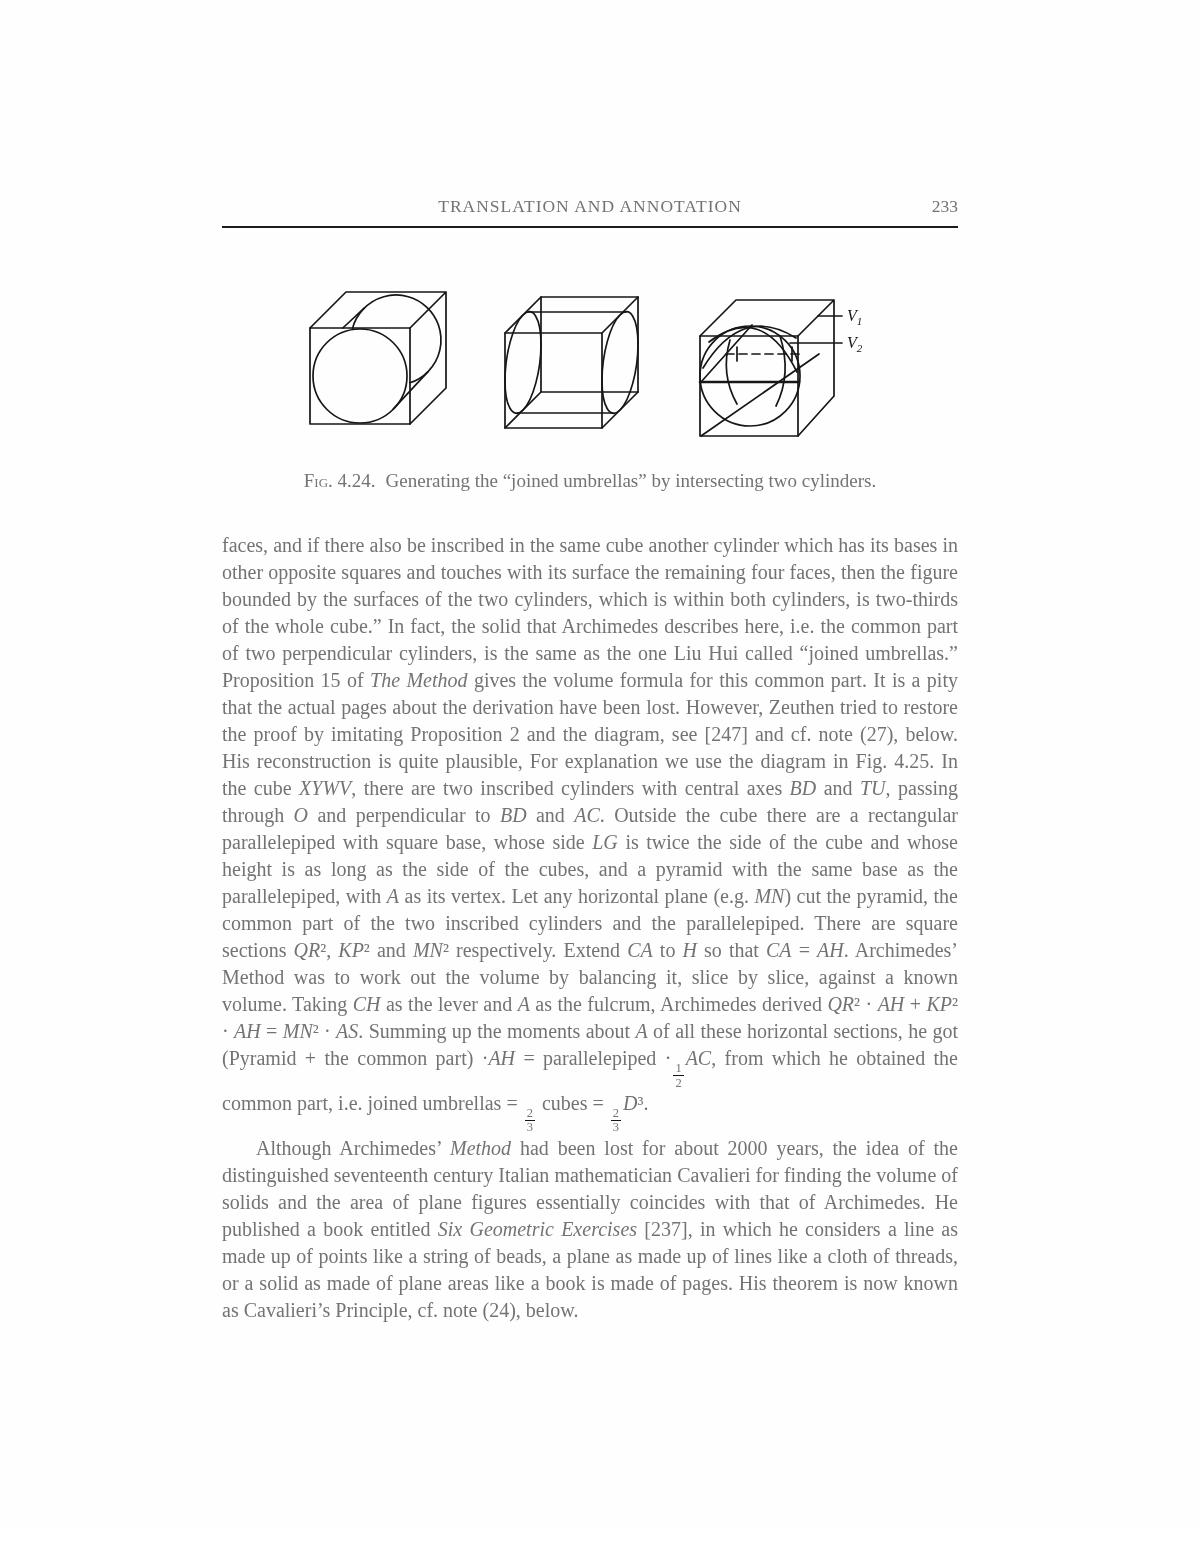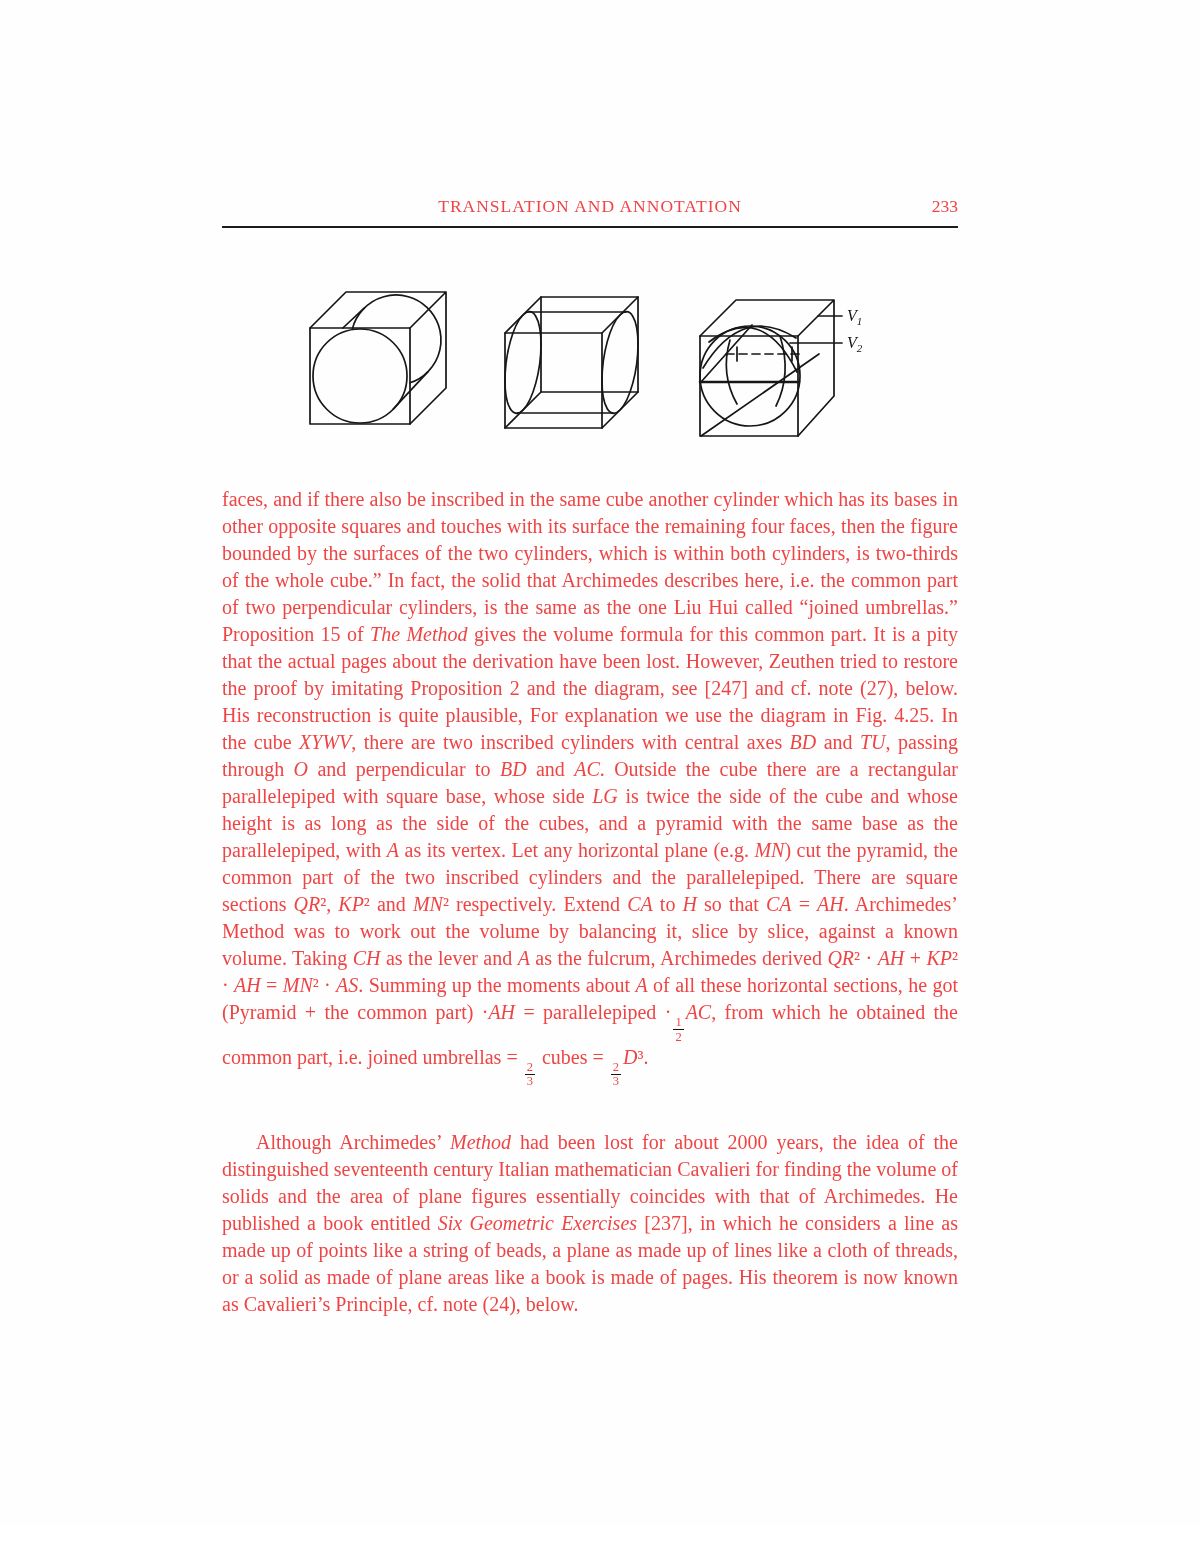--- a/index.html
+++ b/index.html
@@ -1,34 +1,34 @@
 <!DOCTYPE html>
 <html><head>
 <meta charset="utf-8">
 <style>
   html,body{margin:0;padding:0;background:#ffffff;}
-  .page{position:relative;width:1200px;height:1526px;background:#fefefe;color:#ef4444;
+  .page{position:relative;width:1200px;height:1526px;background:#fefefe;color:#737373;
         font-family:"Liberation Serif","DejaVu Serif",serif;overflow:hidden;}
   .content{padding:196px 242px 0 222px;}
   .running-header{position:relative;height:24px;}
   .running-header .title{display:block;text-align:center;font-size:17.5px;letter-spacing:1px;}
   .running-header .pagenum{position:absolute;right:0;top:0;font-size:17.5px;}
   .rule{border-bottom:2.5px solid #1c1c1c;margin-top:6px;}
   .fig{margin:50px 0 0 0;}
   .figure-svg{display:block;margin-left:68px;}
   .ln path,.ln circle{fill:none;stroke:#161616;stroke-width:1.7;stroke-linecap:round;stroke-linejoin:round;}
   .ln .bold{stroke-width:2.6;}
   .ln .dash{stroke-dasharray:8 5;}
   .vtext{font-family:"Liberation Serif",serif;font-style:italic;font-size:16px;fill:#161616;stroke:none;}
   .vsub{font-size:11px;}
   figcaption{margin-top:24px;text-align:center;font-size:19px;}
   .caption-label{font-variant:small-caps;margin-right:10px;}
   .body-text{margin-top:40px;font-size:20px;line-height:27px;text-align:justify;}
   .body-text p{margin:0;}
-  .body-text p.indent{text-indent:34px;margin-top:40px;}
+  .body-text p.indent{text-indent:34px;}
   .body-text i{font-style:italic;}
   .frac{display:inline-flex;flex-direction:column;align-items:center;vertical-align:-7px;
         font-size:12.5px;line-height:1.05;margin:0 2px;font-style:normal;}
   .frac .num{border-bottom:1.3px solid #151515;padding:0 2px;}
   .frac .den{padding-top:0.5px;}
 </style>
 </head>
 <body>
 
 <div class="page">
@@ -72,20 +72,23 @@
           <path d="M440 62 Q430 96 447 126"></path>
           <path d="M490 58 Q502 96 486 128"></path>
           <path class="dash" d="M436 76 L514 76"></path>
           <path d="M447 69 V83 M502 69 V83"></path>
           <path d="M528 38 L552 38 M500 65 L552 65"></path>
           <text x="557" y="43" class="vtext"><tspan>V</tspan><tspan class="vsub" dy="4">1</tspan></text>
           <text x="557" y="70" class="vtext"><tspan>V</tspan><tspan class="vsub" dy="4">2</tspan></text>
         </g>
       </svg>
 
+      <figcaption>
+        <span class="caption-label">Fig. 4.24.</span><span class="caption-text">Generating the “joined umbrellas” by intersecting two cylinders.</span>
+      </figcaption>
     </figure>
 
     <div class="body-text">
       <p class="para"><span>faces, and if there also be inscribed in the same cube another cylinder which has its bases in other opposite squares and touches with its surface the remaining four faces, then the figure bounded by the surfaces of the two cylinders, which is within both cylinders, is two-thirds of the whole cube.” In fact, the solid that Archimedes describes here, i.e. the common part of two perpendicular cylinders, is the same as the one Liu Hui called “joined umbrellas.” Proposition 15 of </span><i>The Method</i><span> gives the volume formula for this common part.  It is a pity that the actual pages about the derivation have been lost.  However, Zeuthen tried to restore the proof by imitating Proposition 2 and the diagram, see [247] and cf. note (27), below.  His reconstruction is quite plausible, For explanation we use the diagram in Fig. 4.25.  In the cube </span><i>XYWV</i><span>, there are two inscribed cylinders with central axes </span><i>BD</i><span> and </span><i>TU</i><span>, passing through </span><i>O</i><span> and perpendicular to </span><i>BD</i><span> and </span><i>AC</i><span>.  Outside the cube there are a rectangular parallelepiped with square base, whose side </span><i>LG</i><span> is twice the side of the cube and whose height is as long as the side of the cubes, and a pyramid with the same base as the parallelepiped, with </span><i>A</i><span> as its vertex.  Let any horizontal plane (e.g.  </span><i>MN</i><span>) cut the pyramid, the common part of the two inscribed cylinders and the parallelepiped.  There are square sections </span><i>QR</i><span>²</span><span>, </span><i>KP</i><span>²</span><span> and </span><i>MN</i><span>²</span><span> respectively.  Extend </span><i>CA</i><span> to </span><i>H</i><span> so that </span><i>CA</i><span> = </span><i>AH</i><span>.  Archimedes’ Method was to work out the volume by balancing it, slice by slice, against a known volume.  Taking </span><i>CH</i><span> as the lever and </span><i>A</i><span> as the fulcrum, Archimedes derived </span><i>QR</i><span>² · </span><i>AH</i><span> + </span><i>KP</i><span>² · </span><i>AH</i><span> = </span><i>MN</i><span>² · </span><i>AS</i><span>.  Summing up the moments about </span><i>A</i><span> of all these horizontal sections, he got (Pyramid + the common part) ·</span><i>AH</i><span> = parallelepiped ·</span><span class="frac">
             <span class="num">1</span>
             <span class="den">2</span>
           </span><i>AC</i><span>, from which he obtained the common part, i.e. joined umbrellas = </span><span class="frac">
             <span class="num">2</span>
             <span class="den">3</span>
           </span><span> cubes = </span><span class="frac">

